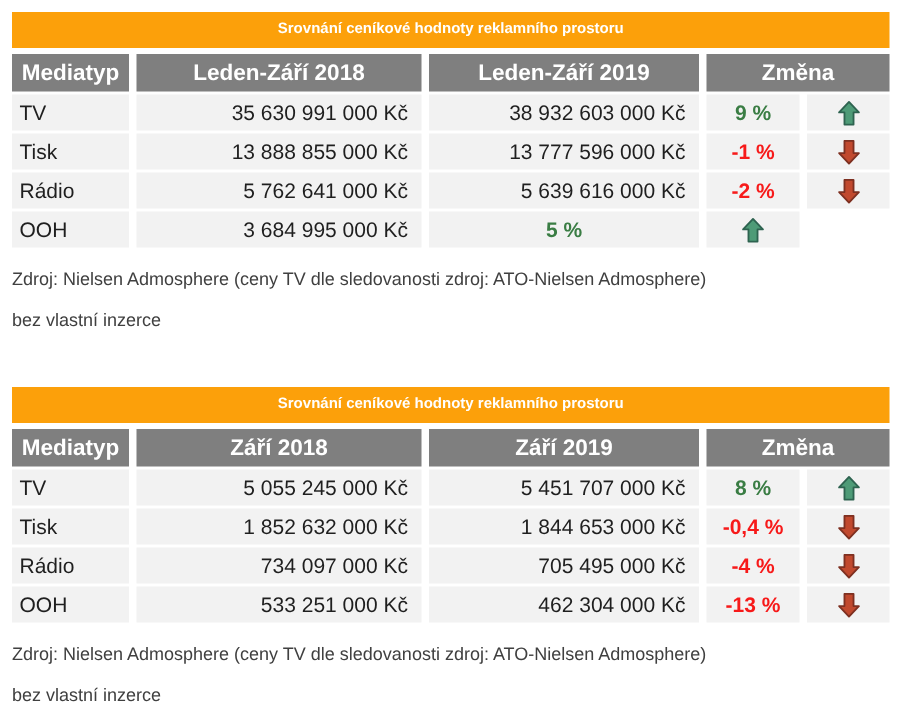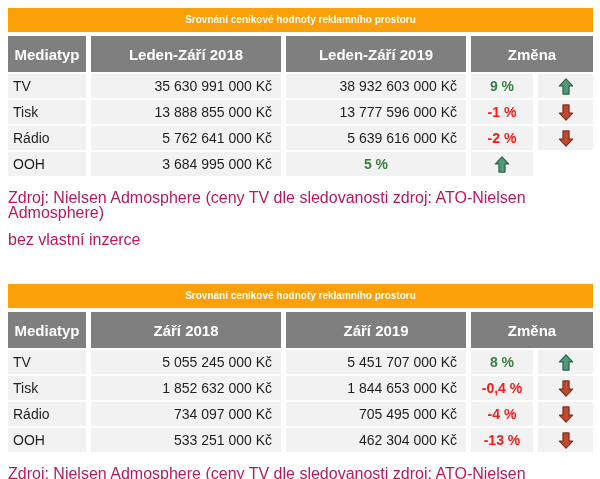--- a/index.html
+++ b/index.html
@@ -25,21 +25,21 @@
 
   .grid {
     display: grid;
     grid-template-columns: 78px 190px 180px 62px 55px;
     column-gap: 5px;
     row-gap: 2px;
     background: #ffffff;
   }
 
   .hcell {
-    height: 36px;
+    height: 25px;
     background: #7F7F7F;
     color: #ffffff;
     font-size: 15px; font-weight: bold;
     display: flex; align-items: center; justify-content: center;
   }
   .hcell.c-change { grid-column: 4 / span 2; }
 
   .cell {
     height: 24px;
     background: #F2F2F2;
@@ -53,22 +53,22 @@
 
   .cell.pct.up   { color: #3A7D44; }
   .cell.pct.down { color: #F71A1A; }
 
   .trend svg { display: block; }
   .trend.up   svg path { fill: #4E9B77; stroke: #2E6350; }
   .trend.down svg { transform: scaleY(-1); }
   .trend.down svg path { fill: #C1492E; stroke: #7E3021; }
 
   .source {
-    font-size: 16px; line-height: 15px;
-    color: #be185d;
+    font-size: 12px; line-height: 15px;
+    color: #404040;
   }
   .source.first { margin-top: 14px; }
   .source.secondline { margin-top: 12px; }
 </style>
 </head>
 <body>
 
 <div class="section">
   <div class="title">Srovnání ceníkové hodnoty reklamního prostoru</div>
 

